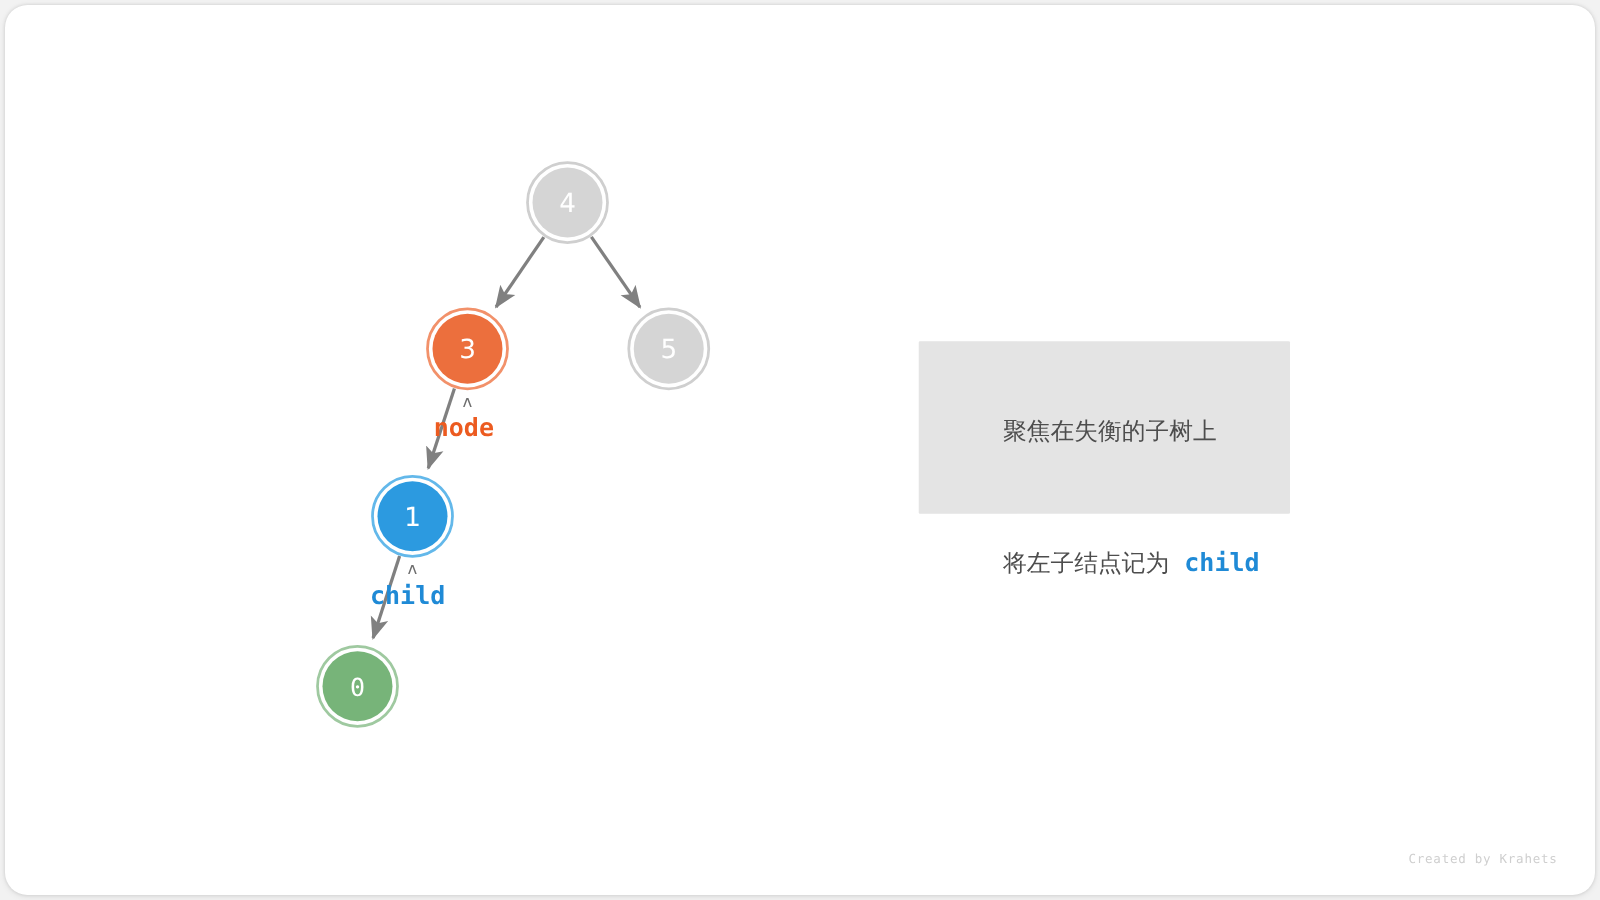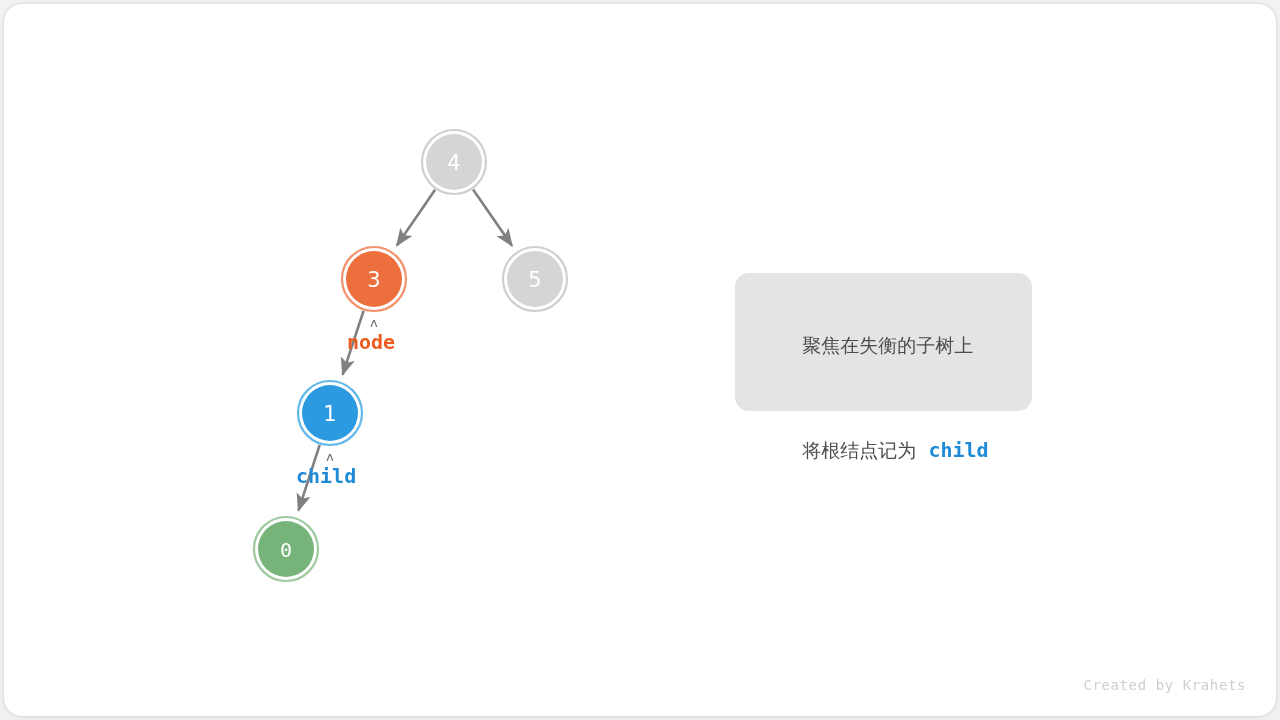--- a/index.html
+++ b/index.html
@@ -69,21 +69,21 @@
   }
 
   
   #annotation-box {
     position: absolute;
     left: 731px;
     top: 269px;
     width: 297px;
     height: 138px;
     background: #e4e4e4;
-    border-radius: 14px;
+    border-radius: 1px;
     box-sizing: border-box;
     padding: 20px 0 0 19px;
   }
   .ann-line {
     font-family: "DejaVu Sans", "Liberation Sans", sans-serif;
     font-size: 19px;
     color: #4d4d4d;
     line-height: 35px;
     white-space: pre;
   }
@@ -99,21 +99,21 @@
     font-weight: bold;
     color: #1f8ad6;
   }
 
   
   #credit {
     position: absolute;
     right: 30px;
     bottom: 23px;
     font-family: "DejaVu Sans Mono", "Liberation Mono", monospace;
-    font-size: 14px;
+    font-size: 10px;
     letter-spacing: 0.6px;
     color: #cfcfcf;
   }
 </style>
 </head>
 <body>
 
 <div id="stage">
   <div id="card">
 
@@ -167,20 +167,20 @@
             <text x="292" y="472" fill="#1f8ad6" class="pointer-label">child</text>
           </g>
         </g>
     </svg>
 
     <div id="annotation-box">
       <div class="ann-line">
         <span>聚焦在失衡的子树上</span>
       </div>
       <div class="ann-line">
-        <span>将根结点记为</span><span>&nbsp;&nbsp;</span><span class="code-child">child</span>
+        <span>将左子结点记为</span><span>&nbsp;&nbsp;</span><span class="code-child">child</span>
       </div>
     </div>
 
     <div id="credit">Created by Krahets</div>
 
   </div>
 </div>
 
 </body></html>

